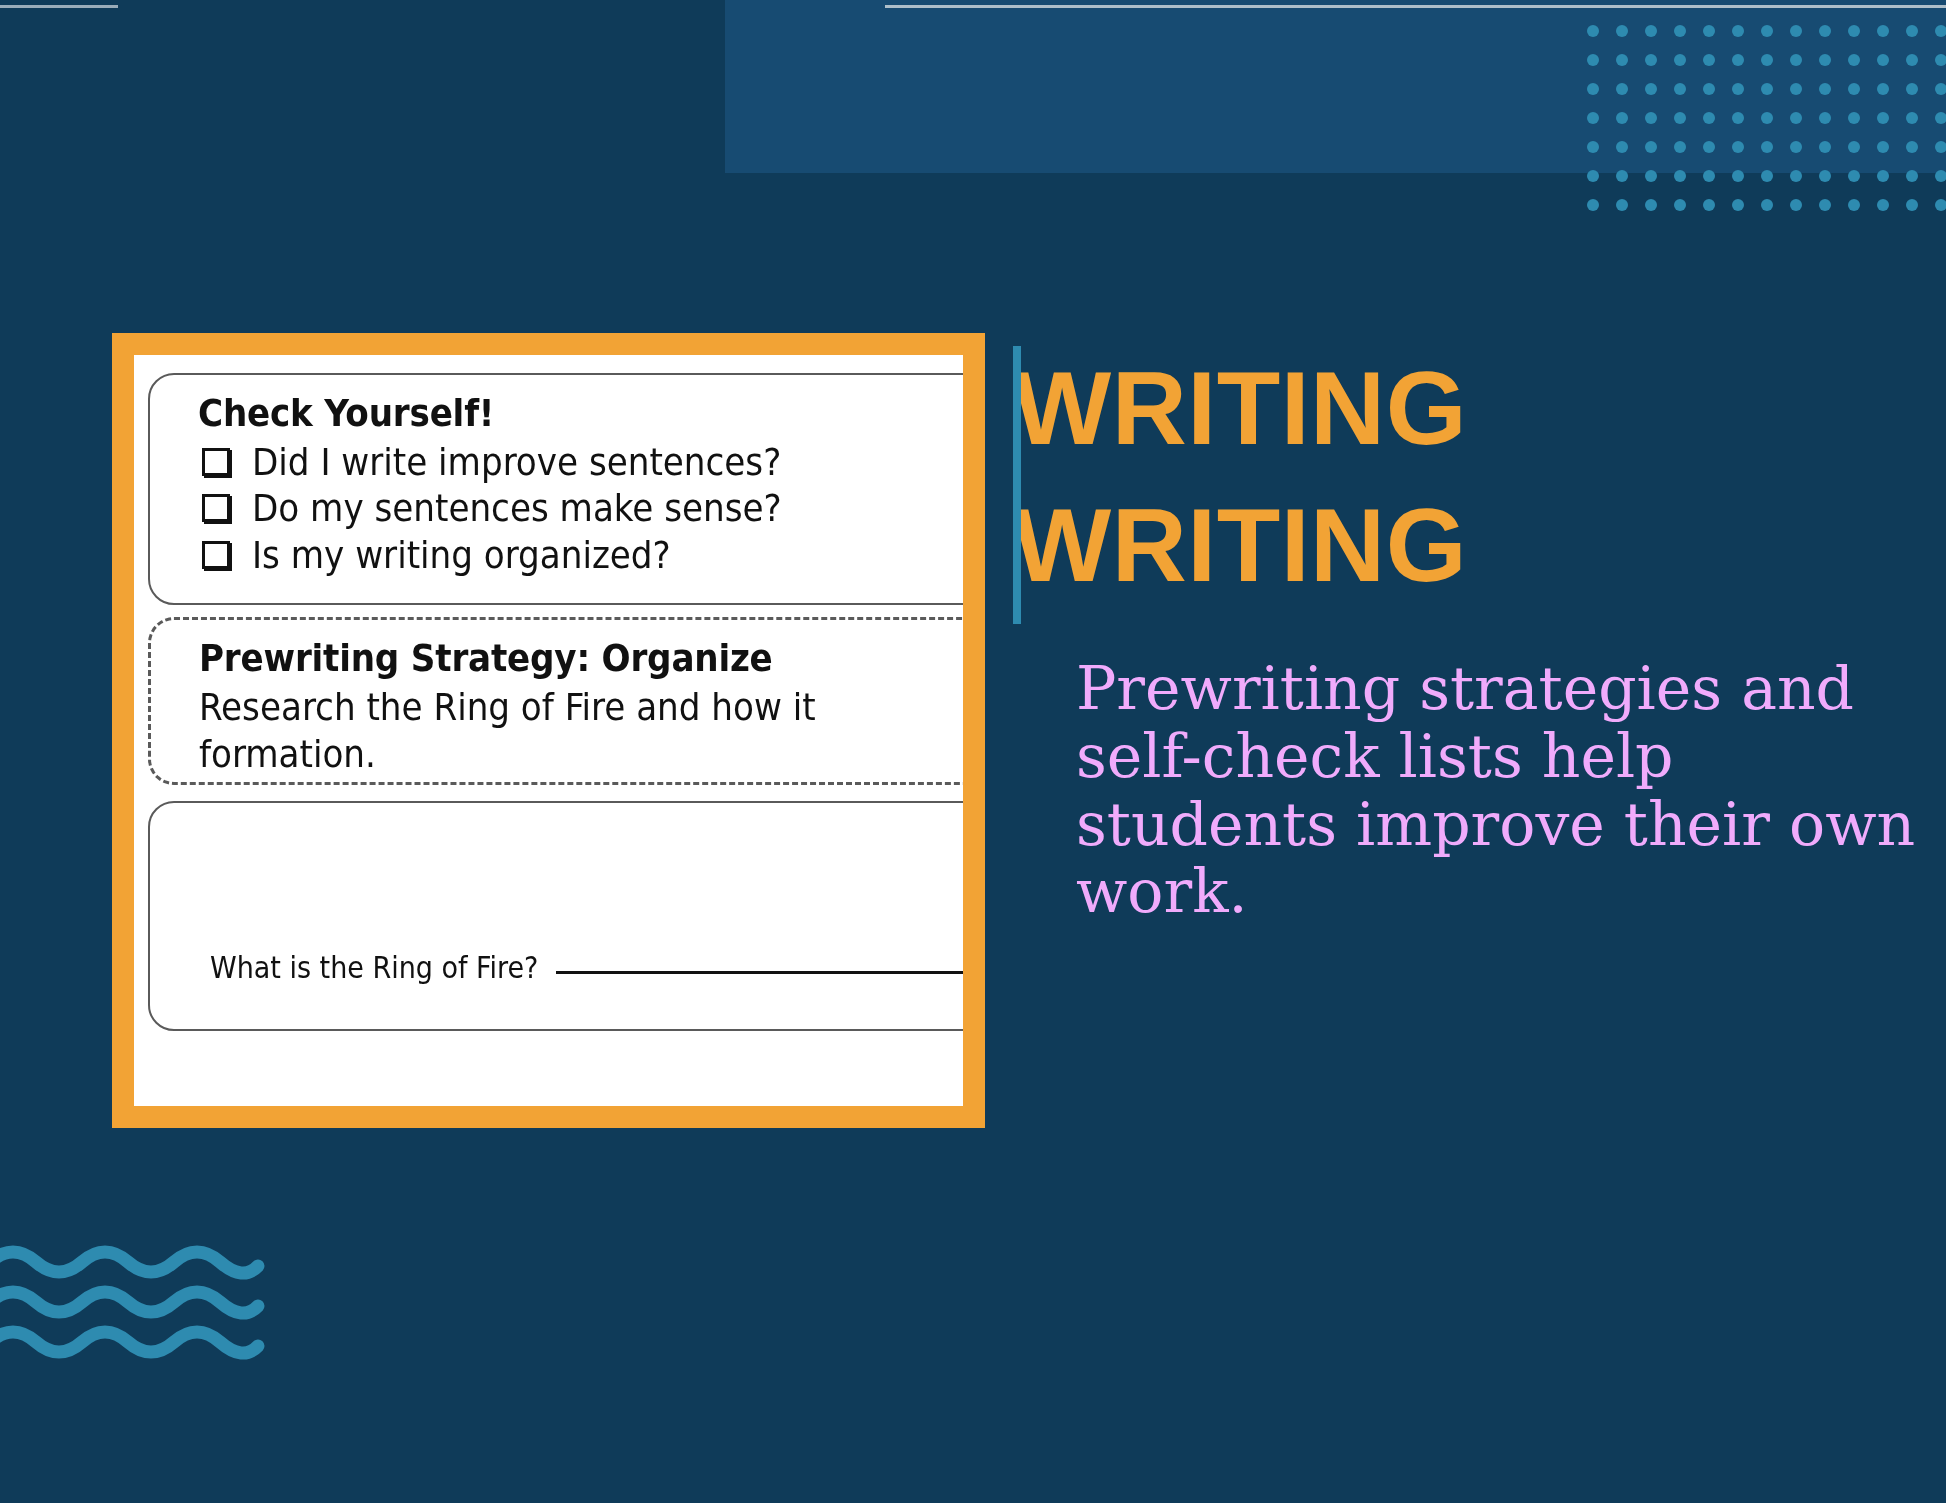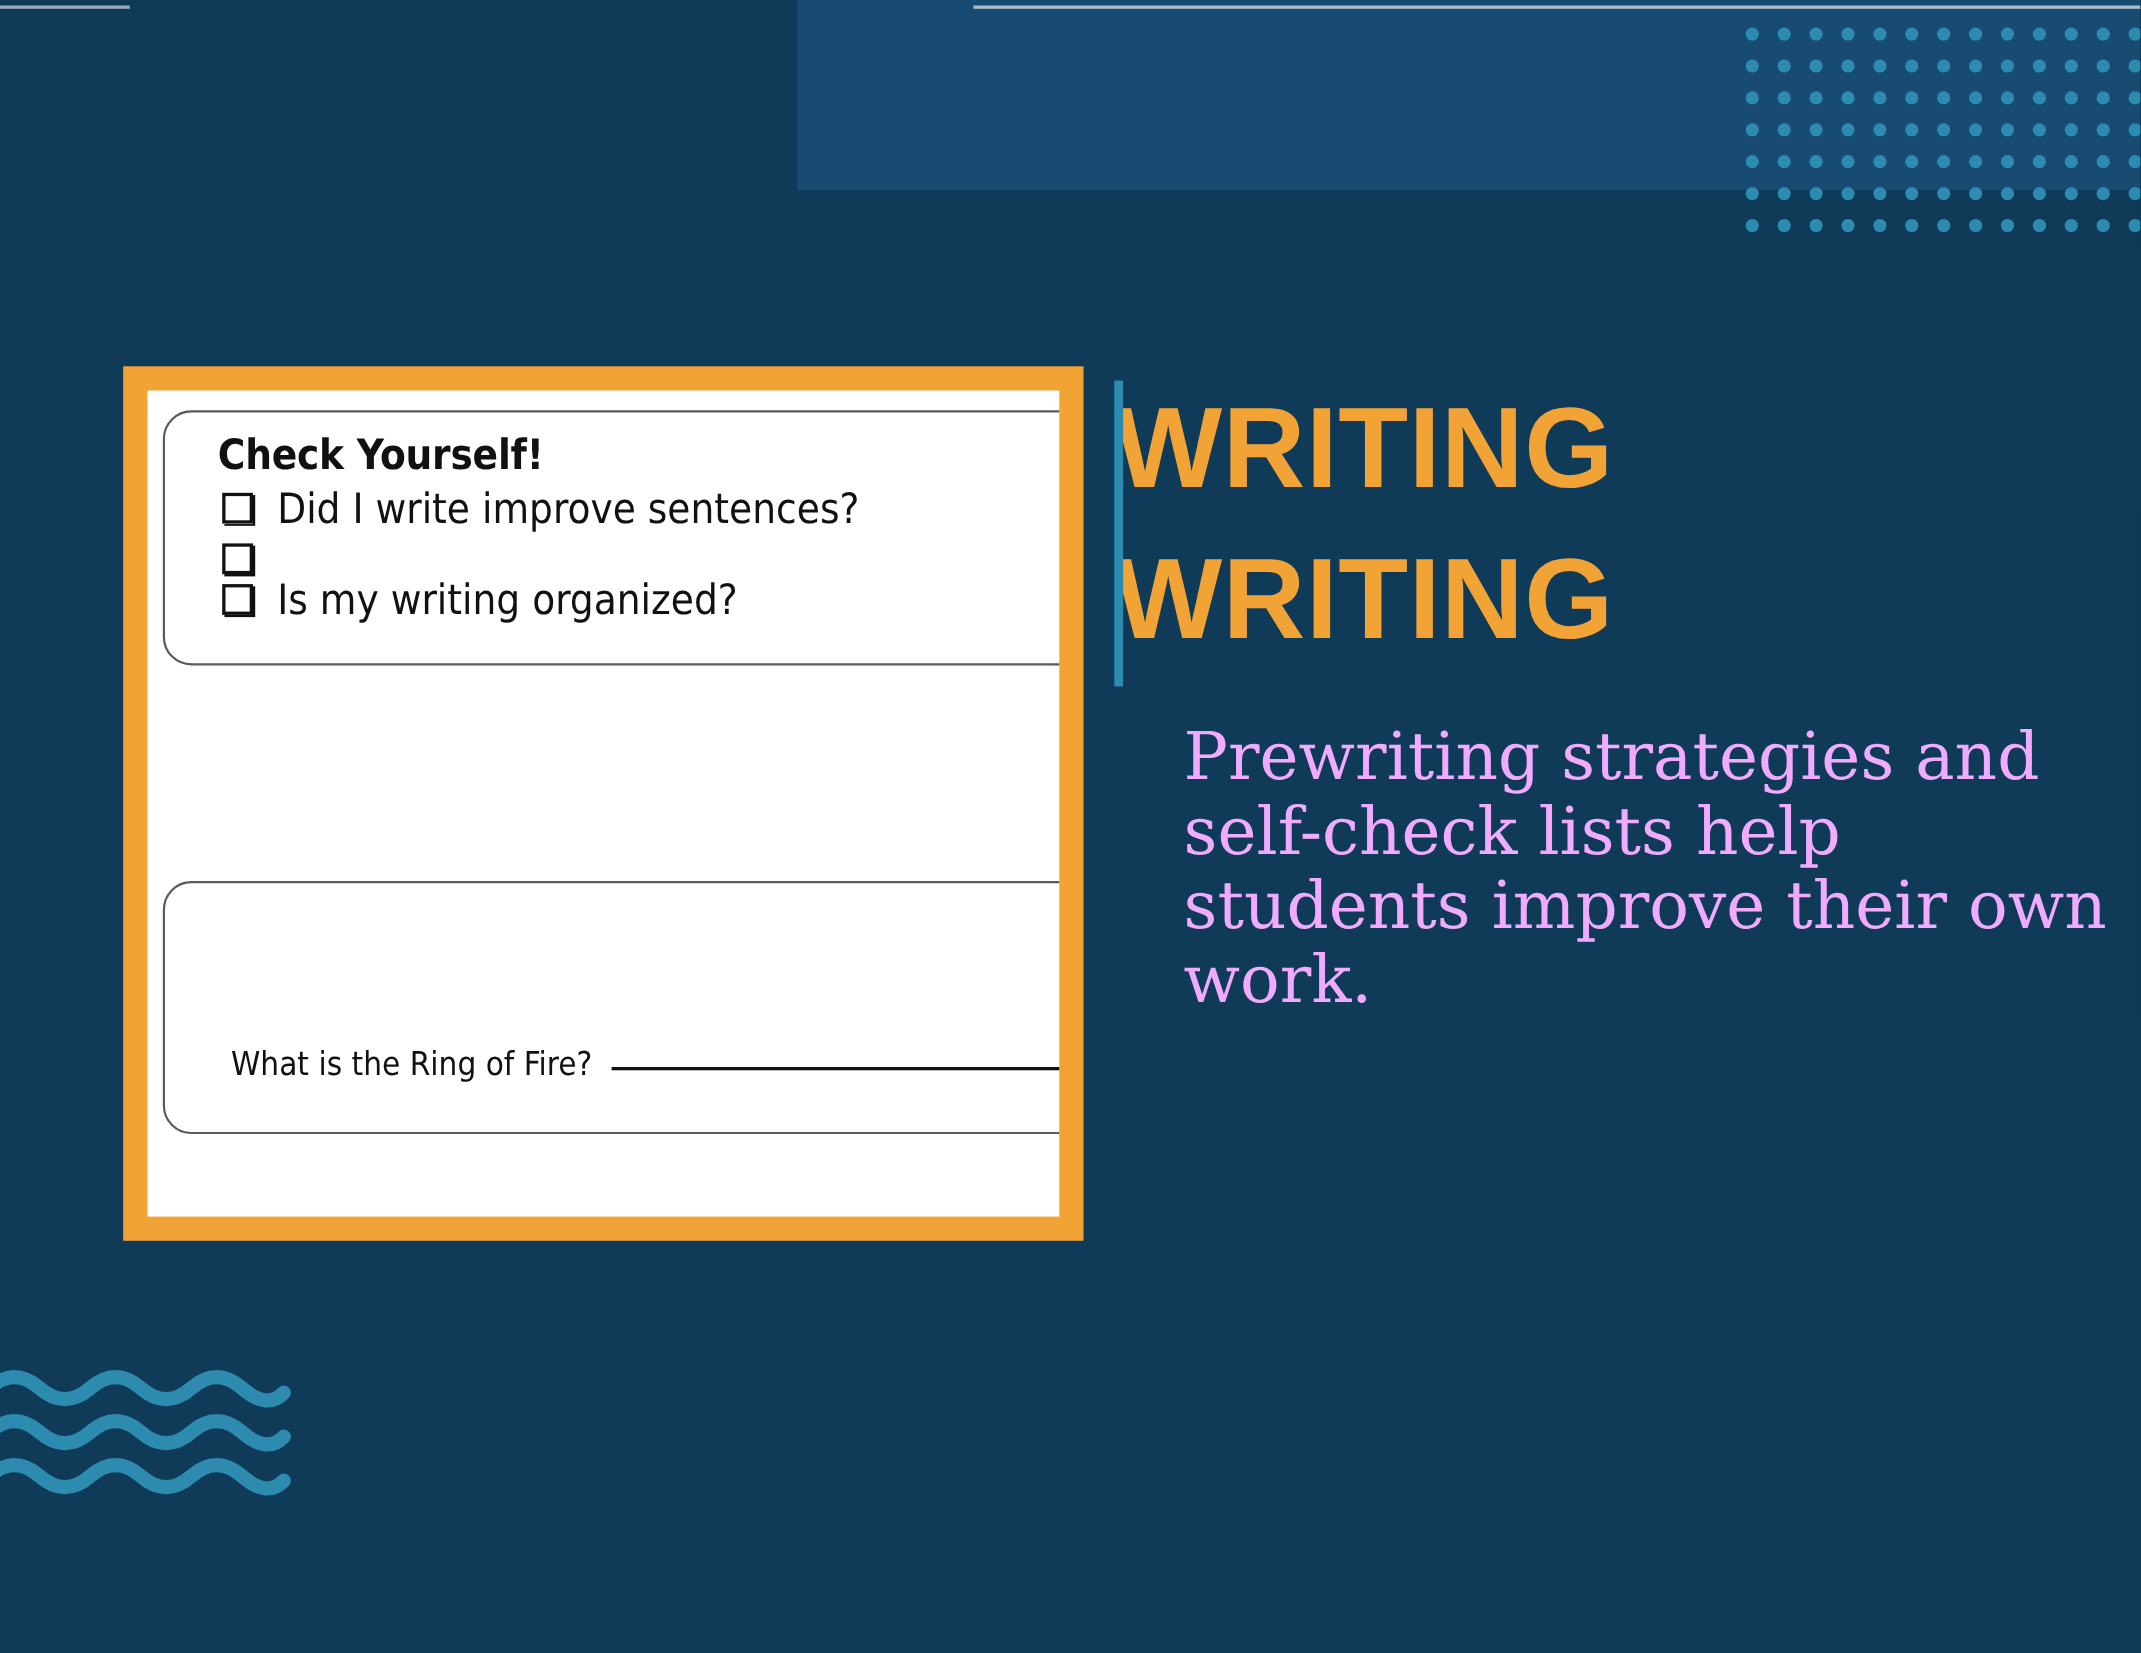--- a/index.html
+++ b/index.html
@@ -333,27 +333,35 @@
       <div class="ws-inner">
 
         <div class="ws-box ws-box-solid ws-checklist">
           <div class="ws-title">Check Yourself!</div>
           <div class="ws-check-row">
             <span class="ws-checkbox"></span>
             <span>Did I write improve sentences?</span>
           </div>
           <div class="ws-check-row">
             <span class="ws-checkbox"></span>
+            <span>Do my sentences make sense?</span>
           </div>
           <div class="ws-check-row">
             <span class="ws-checkbox"></span>
             <span>Is my writing organized?</span>
           </div>
         </div>
 
+        <div class="ws-box ws-box-dashed ws-prewriting">
+          <div class="ws-title">Prewriting Strategy: Organize</div>
+          <div class="ws-body">
+            <p>Research the Ring of Fire and how it</p>
+            <p>formation.</p>
+          </div>
+        </div>
 
         <div class="ws-box ws-box-solid ws-question">
           <div class="ws-q-row">
             <span>What is the Ring of Fire?</span>
             <span class="ws-blank"></span>
           </div>
         </div>
 
       </div>
     </div>

